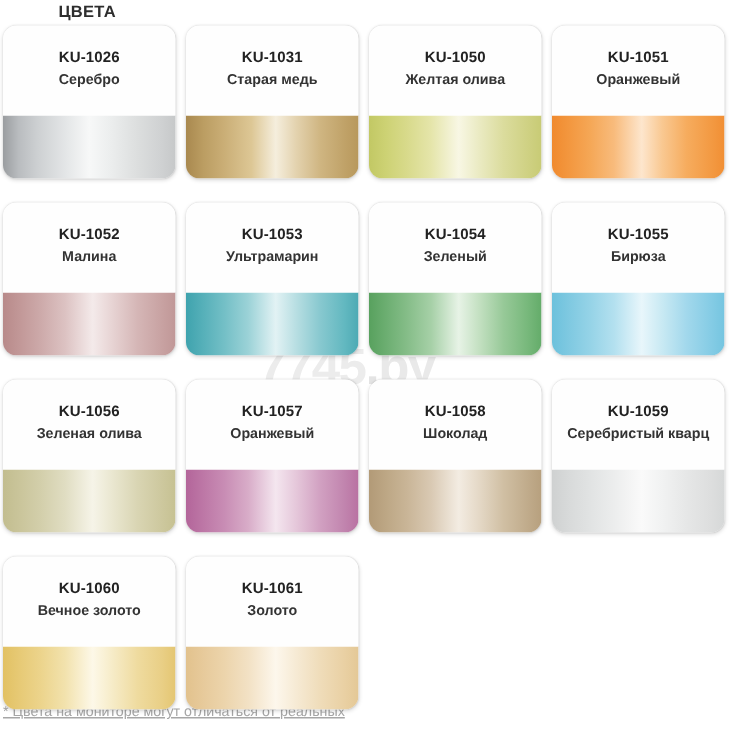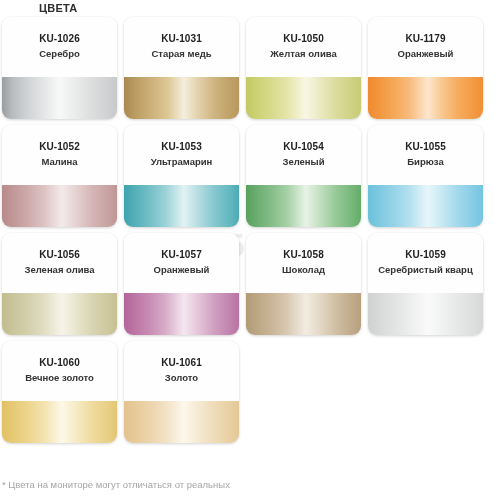--- a/index.html
+++ b/index.html
@@ -58,21 +58,21 @@
   .watermark .wm-by { color: #e9e9e9; }
 
   
   .grid {
     position: absolute;
     left: 2px;
     top: 17px;
     width: 492px;
     display: flex;
     flex-wrap: wrap;
-    gap: 6px 7px;
+    gap: 16px 7px;
     z-index: 2;
   }
 
   .card {
     position: relative;
     width: 115px;
     height: 102px;
     border-radius: 9px;
     background: #ffffff;
     overflow: hidden;
@@ -117,25 +117,26 @@
     bottom: 0;
     width: 100%;
     height: 42px;
     z-index: 1;
   }
 
   
   .footnote {
     position: absolute;
     left: 2px;
-    top: 478px;
+    top: 468px;
     font-size: 9.5px;
     color: #a6a6a6;
     line-height: 13px;
     white-space: nowrap;
+    text-decoration: underline;
   }
 </style>
 </head>
 <body>
 
 <div id="page">
 
   <div class="section-title">ЦВЕТА</div>
 
   <div class="watermark">
@@ -159,21 +160,21 @@
       </div>
       <div class="card">
         <div class="card-label">
           <div class="card-code">KU-1050</div>
           <div class="card-name">Желтая олива</div>
         </div>
         <div class="card-swatch" style="background: linear-gradient(to right, rgb(194, 200, 100) 0%, rgb(205, 210, 116) 10%, rgb(216, 218, 139) 22%, rgb(229, 229, 170) 36%, rgb(248, 247, 228) 52%, rgb(234, 234, 194) 64%, rgb(219, 220, 157) 78%, rgb(207, 209, 131) 92%, rgb(200, 203, 117) 100%);"></div>
       </div>
       <div class="card">
         <div class="card-label">
-          <div class="card-code">KU-1179</div>
+          <div class="card-code">KU-1051</div>
           <div class="card-name">Оранжевый</div>
         </div>
         <div class="card-swatch" style="background: linear-gradient(to right, rgb(240, 138, 46) 0%, rgb(243, 151, 63) 10%, rgb(245, 167, 86) 22%, rgb(248, 187, 124) 36%, rgb(253, 230, 205) 52%, rgb(249, 200, 145) 64%, rgb(246, 172, 94) 78%, rgb(243, 154, 67) 92%, rgb(241, 143, 52) 100%);"></div>
       </div>
       <div class="card">
         <div class="card-label">
           <div class="card-code">KU-1052</div>
           <div class="card-name">Малина</div>
         </div>
         <div class="card-swatch" style="background: linear-gradient(to right, rgb(184, 138, 138) 0%, rgb(194, 152, 152) 10%, rgb(205, 170, 170) 22%, rgb(220, 194, 194) 36%, rgb(244, 234, 234) 52%, rgb(230, 210, 210) 64%, rgb(213, 182, 182) 78%, rgb(200, 162, 162) 92%, rgb(192, 151, 151) 100%);"></div>

